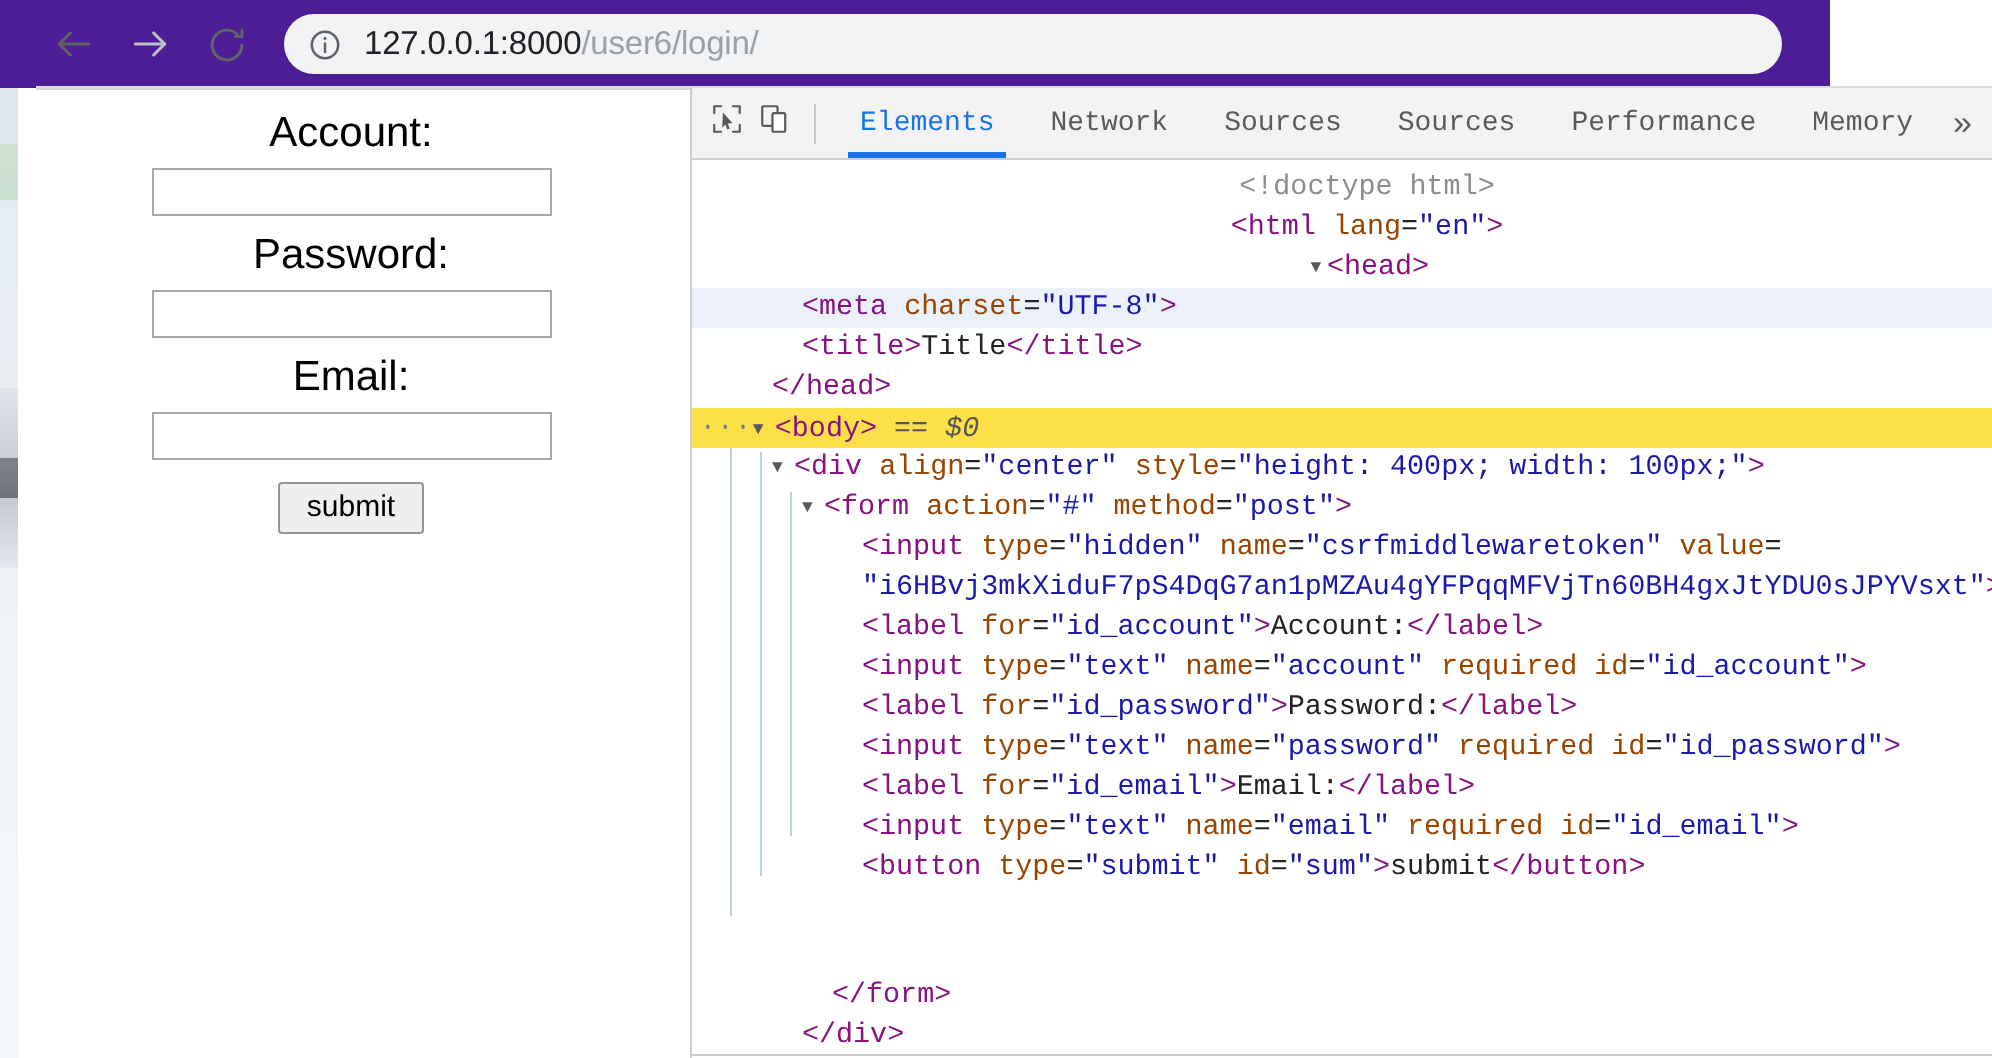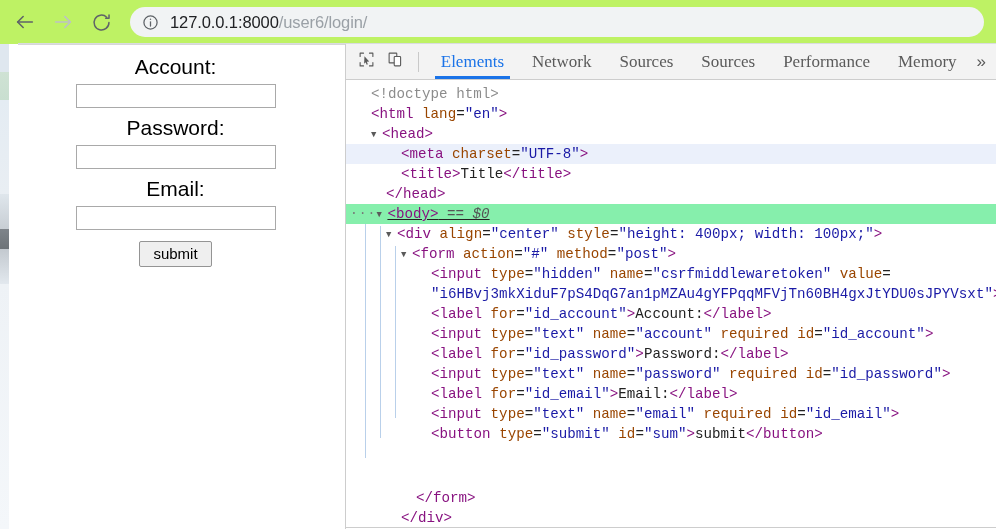--- a/index.html
+++ b/index.html
@@ -11,24 +11,24 @@
     background: #ffffff;
     font-family: "Liberation Sans", sans-serif;
     -webkit-font-smoothing: antialiased;
   }
 
   #app { position: relative; width: 996px; height: 529px; }
 
   
   .browser-toolbar {
     position: absolute; left: 0; top: 0;
-    width: 996px; height: 44px;
-    background: #bef264;
+    width: 915px; height: 44px;
+    background: #4c1d95;
     display: flex; align-items: center;
-    padding: 0 6px;
+    padding: 0 18px;
   }
   .nav-btn {
     width: 38px; height: 38px;
     display: flex; align-items: center; justify-content: center;
     border-radius: 50%;
     flex: 0 0 auto;
     cursor: pointer;
   }
   .nav-btn svg { display: block; }
   .omnibox {
@@ -150,22 +150,22 @@
     display: flex; align-items: center; justify-content: center;
     cursor: pointer;
   }
   .dt-vsep {
     width: 1px; height: 20px; background: #c9c9c9;
     align-self: center; margin: 0 8px;
   }
   .dt-tab {
     display: flex; align-items: center;
     padding: 0 14px;
-    font-family: Liberation Serif, serif;
-    font-size: 17px;
+    font-family: Liberation Mono, monospace;
+    font-size: 14px;
     color: #5a5a5a;
     cursor: pointer;
     position: relative;
     white-space: nowrap;
   }
   .dt-tab.active { color: #1a73e8; }
   .dt-tab.active::after {
     content: "";
     position: absolute;
     left: 8px; right: 8px; bottom: 0;
@@ -190,23 +190,23 @@
     padding-top: 4px;
     background: #ffffff;
   }
   .dom-row {
     position: relative;
     white-space: nowrap;
     height: 20px;
     padding-left: 10px;
   }
   .dom-row.sel { background: #ebf0fb; }
-  .dom-row.body-row { background: #86efac; text-decoration: underline; }
+  .dom-row.body-row { background: #fde047; }
   .dom-row.cont { height: 20px; }
-  .ind2 { padding-left: 25px; }
+  .ind2 { padding-left: 25px; text-align: center; }
   .ind3 { padding-left: 40px; }
   .ind4 { padding-left: 55px; }
   .ind5 { padding-left: 70px; margin-top: 44px; }
   .ind6 { padding-left: 85px; }
 
   .tri {
     display: inline-block;
     width: 11px;
     color: #5a5a5a;
     font-size: 9px;

